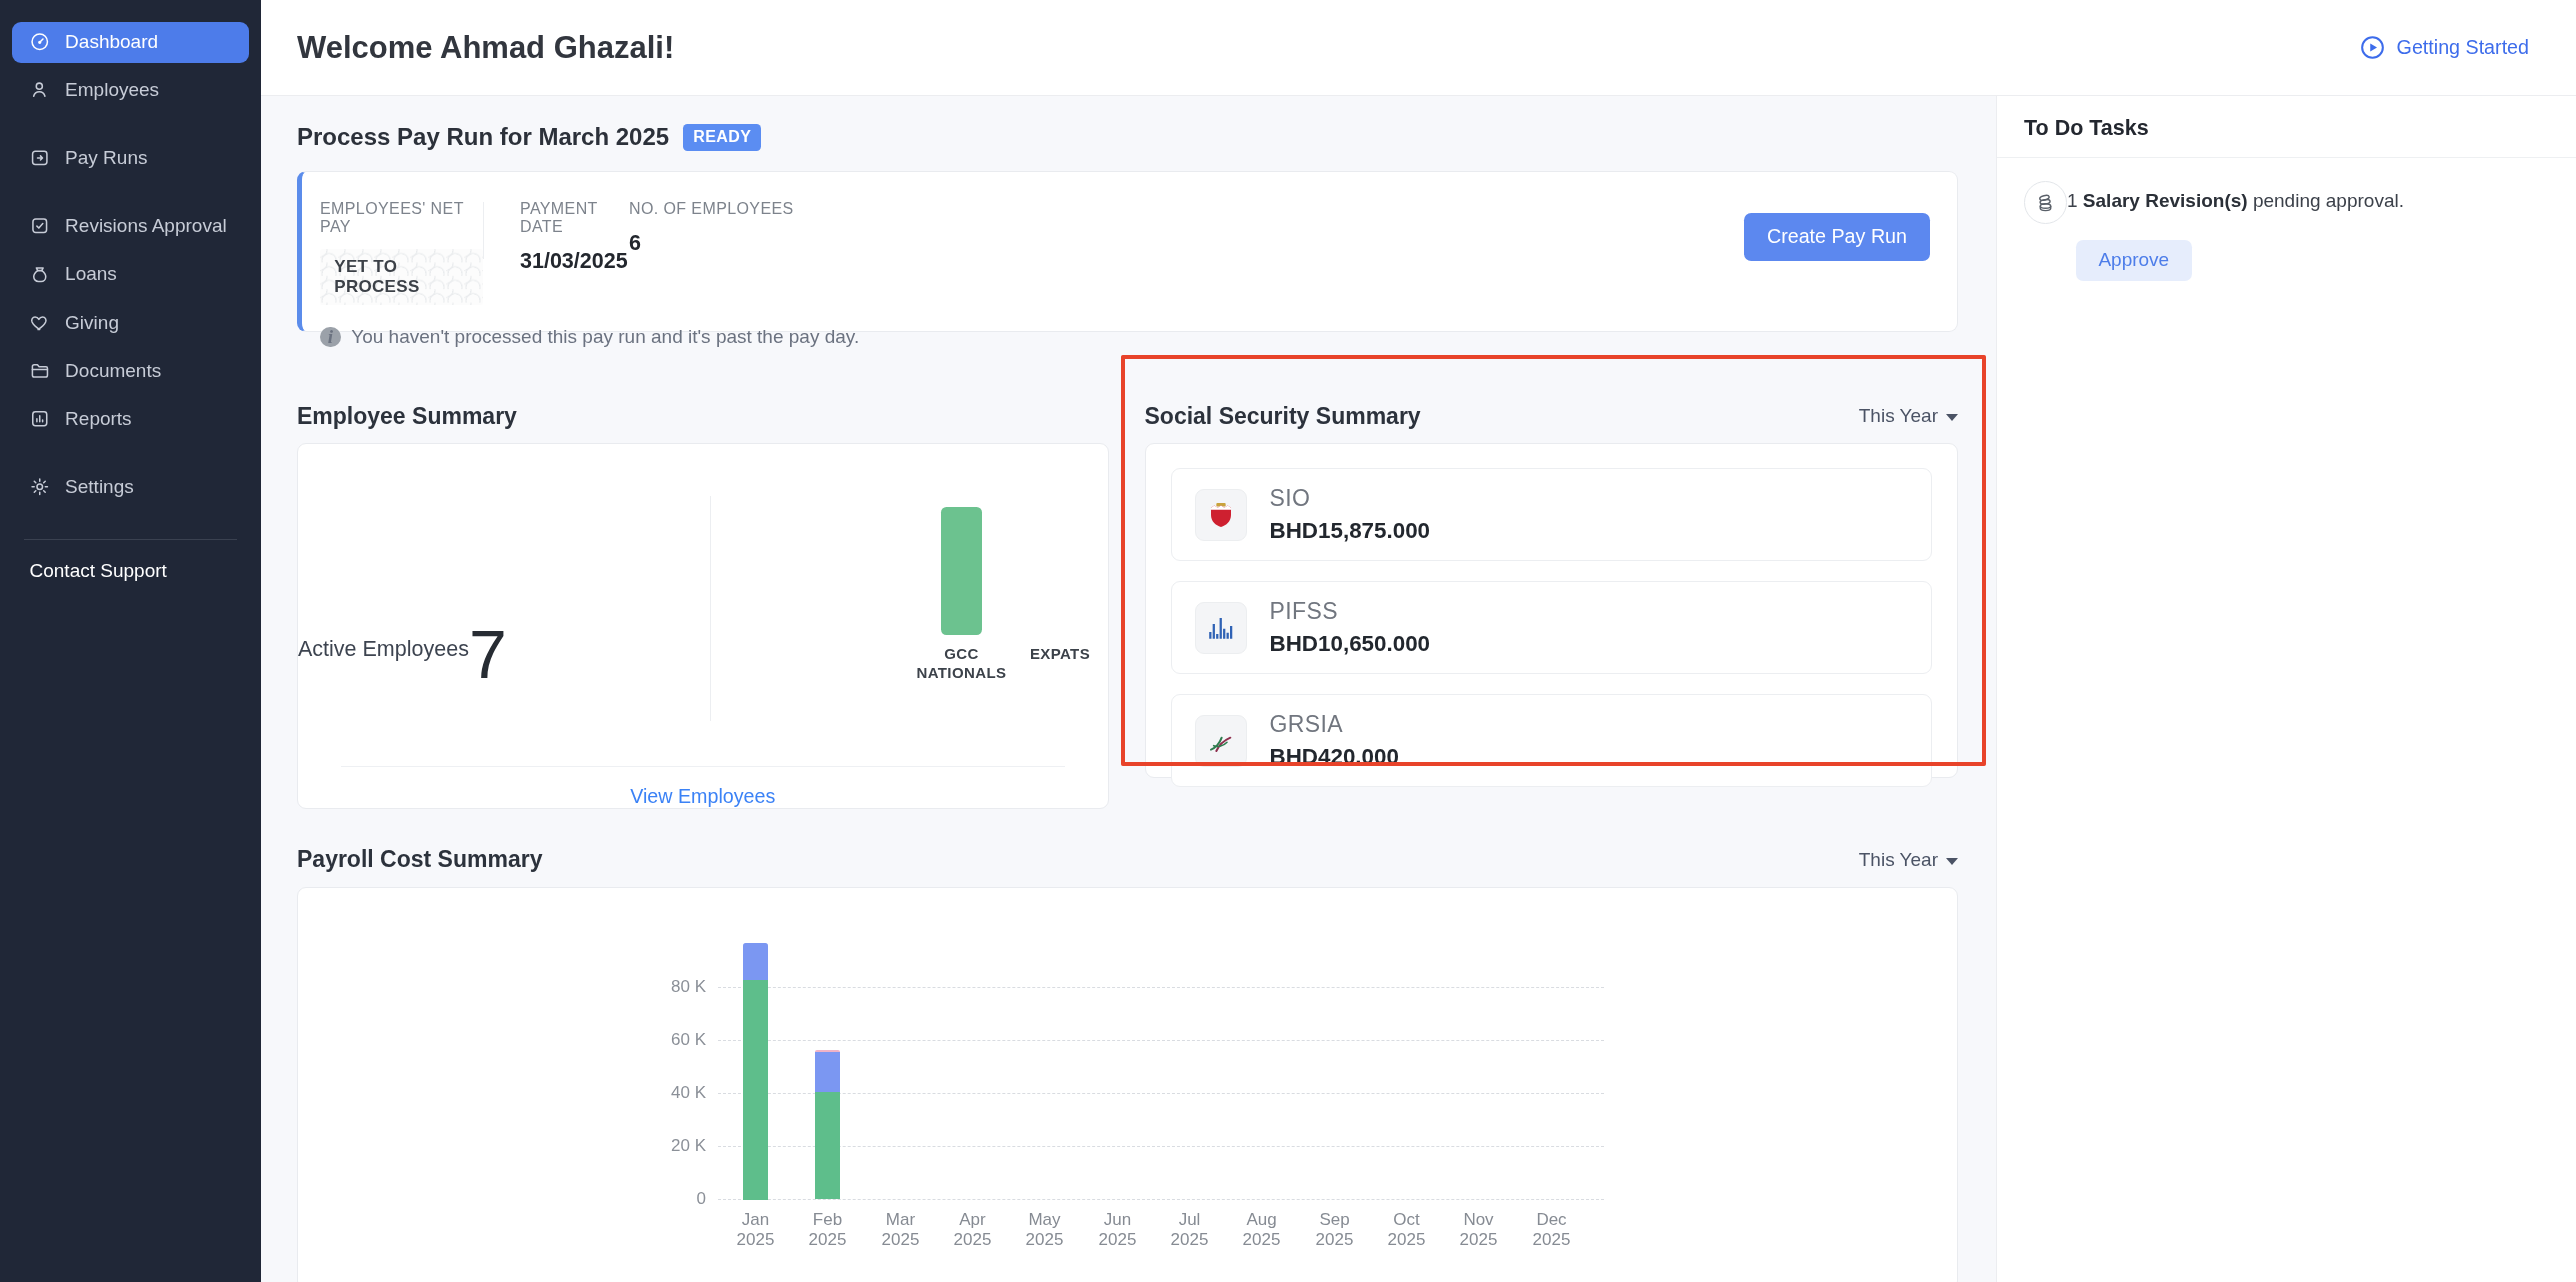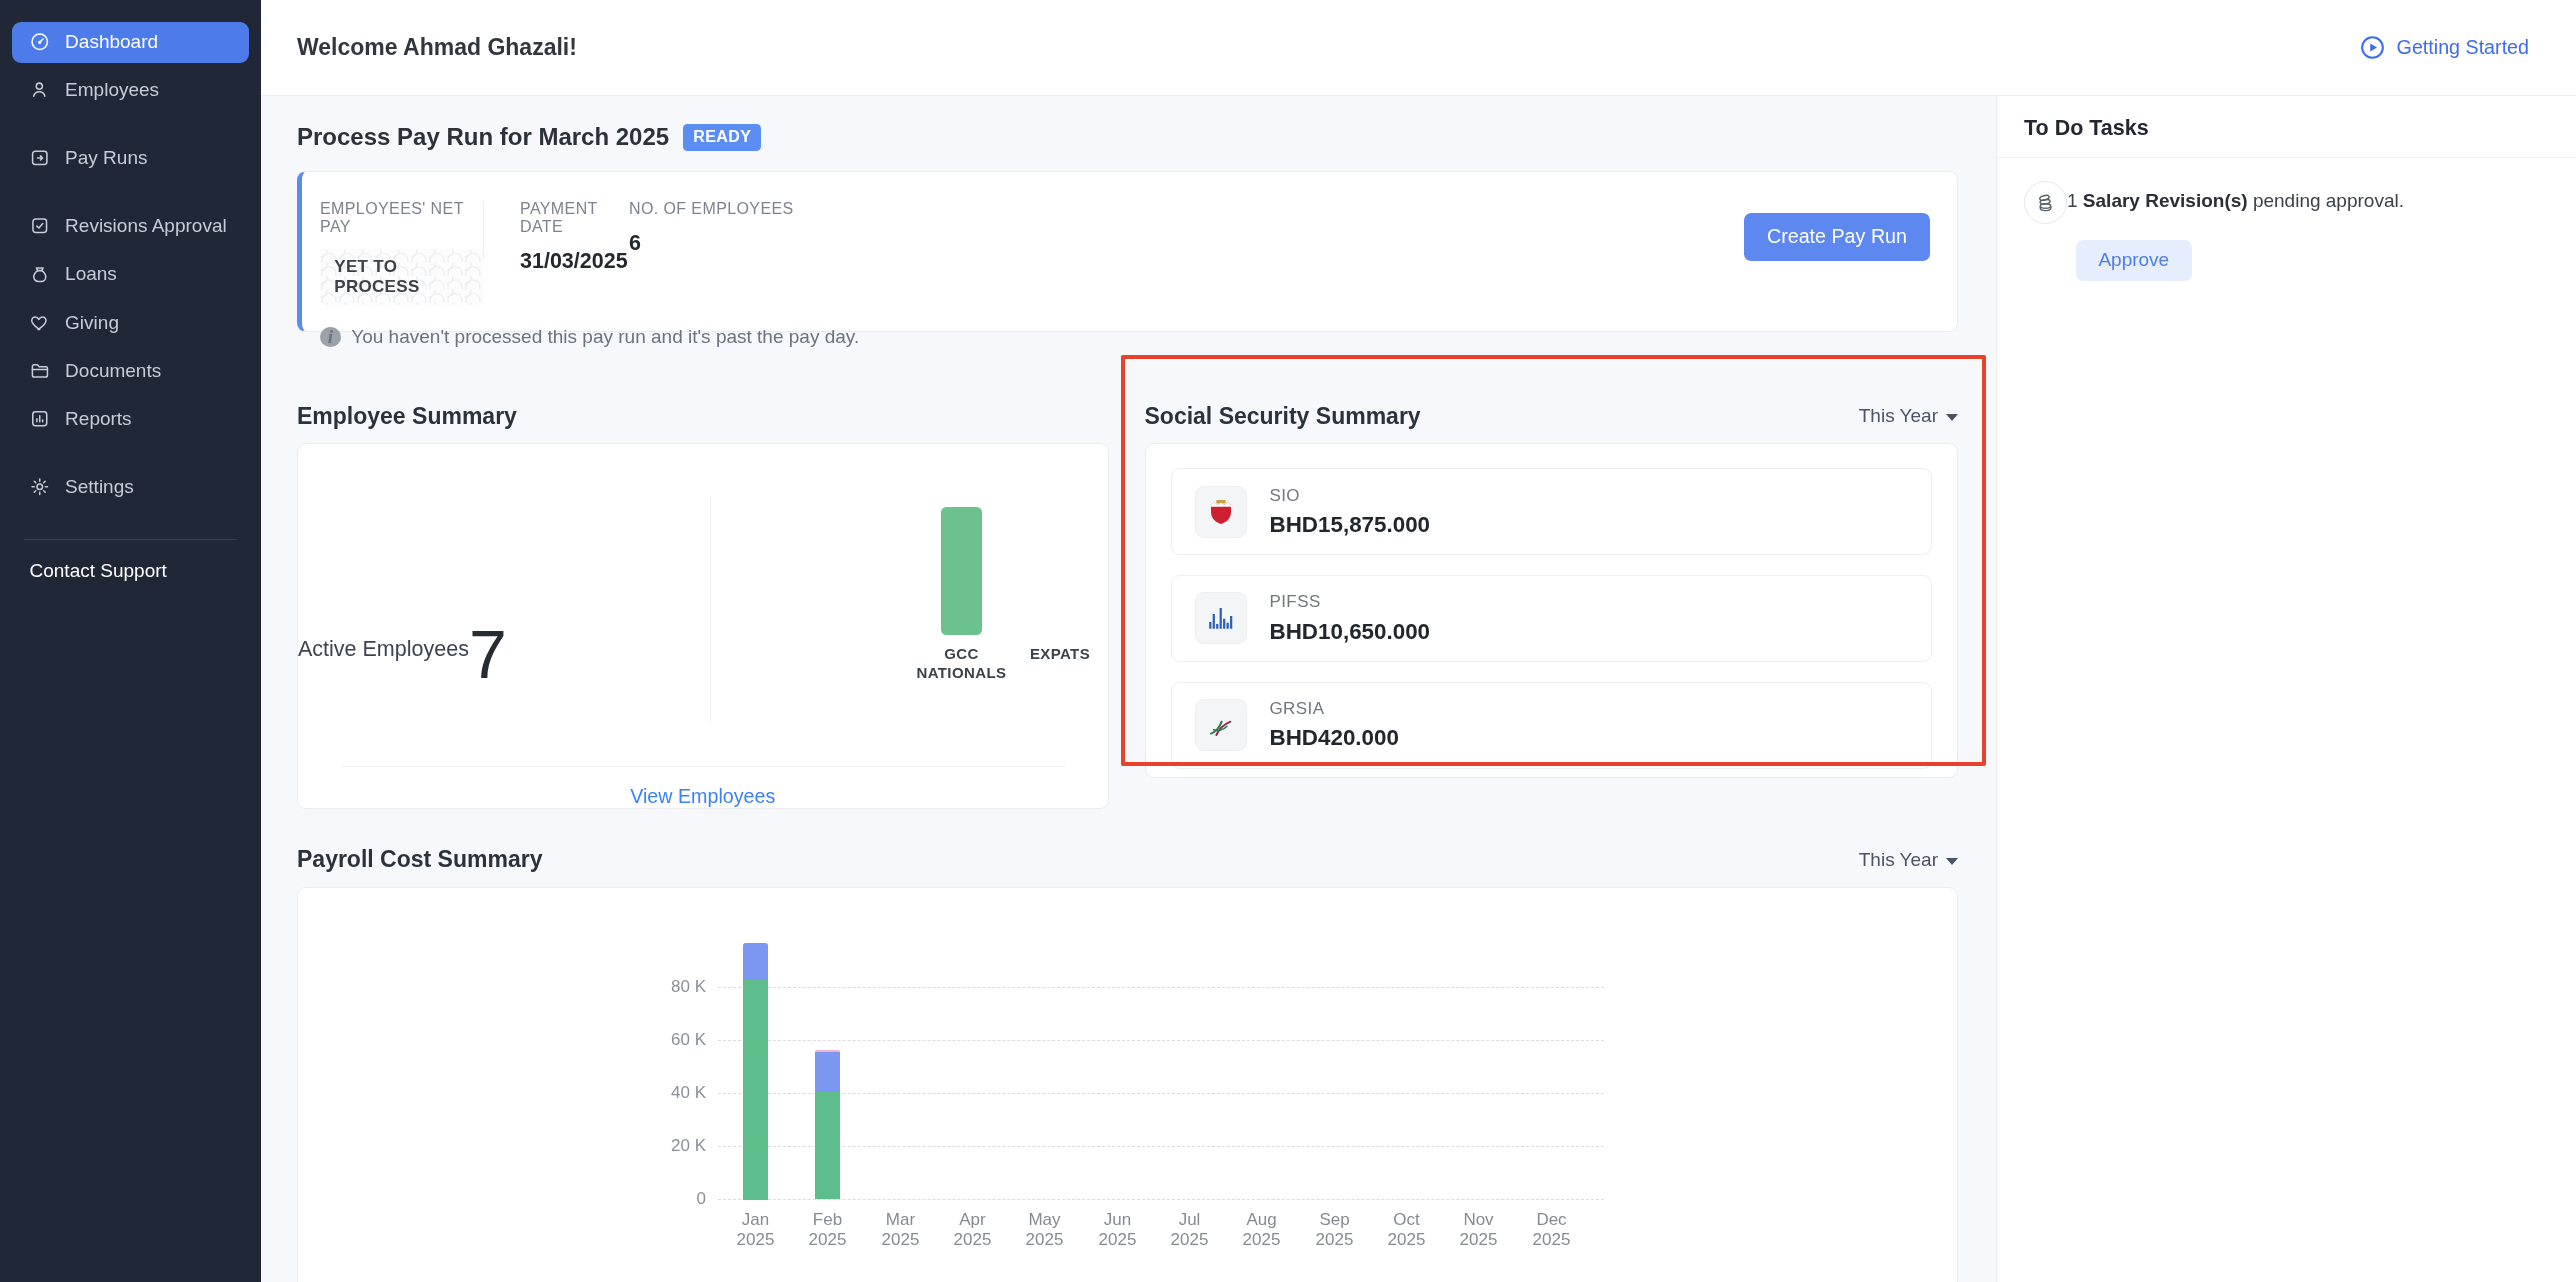--- a/index.html
+++ b/index.html
@@ -27,21 +27,21 @@
   .side-divider { border-top:0.9px solid #3a4150; margin:32px 24px 0; }
   .side-footer { margin:19.7px 0 0 29.5px; color:#ffffff; font-size:19px; cursor:pointer; }
 
   
   .topbar {
     position:absolute; left:261px; top:0; right:0; height:96px;
     background:#fff; border-bottom:1.8px solid #ecedf0;
     display:flex; align-items:center; justify-content:space-between;
     padding:0 47px 0 36px; z-index:5;
   }
-  .welcome { font-size:23px; font-weight:600; color:#32363e; }
+  .welcome { font-size:31px; font-weight:600; color:#32363e; }
   .getting-started { display:flex; align-items:center; gap:10.7px; color:#3d6ceb; font-size:19.7px; font-weight:500; cursor:pointer; }
 
   
   .right-panel {
     position:absolute; left:1996px; top:96px; right:0; bottom:0;
     background:#fff; border-left:1.8px solid #ecedf0;
   }
   .todo-title { padding:19.7px 27px 16px; font-size:21.5px; font-weight:600; color:#23272f; }
   .todo-divider { border-top:1.8px solid #eef0f2; }
   .todo-item { display:flex; padding:23px 27px 0; gap:0; }
@@ -128,21 +128,21 @@
   .view-link { color:#3b82f6; font-size:19.7px; font-weight:500; cursor:pointer; }
 
   
   .ss-card { height:335px; padding:24px 25px; }
   .ss-row {
     display:flex; align-items:center; gap:23px;
     border:1.8px solid #eceef1; border-radius:9px; padding:16px 23px;
     margin-bottom:19.7px; min-height:87px; cursor:pointer; background:#fff;
   }
   .ss-tile { width:52px; height:52px; border-radius:9px; background:#f4f5f7; border:0.9px solid #eceef0; display:flex; align-items:center; justify-content:center; flex:0 0 52px; }
-  .ss-name { font-size:17px; color:#71767f; letter-spacing:0.4px; }
+  .ss-name { font-size:23px; color:#71767f; letter-spacing:0.4px; }
   .ss-amount { font-size:22.4px; font-weight:700; color:#22272e; margin-top:6.3px; }
 
   
   .annotation-box {
     position:absolute; left:860px; top:259px; width:865px; height:411px;
     border:4.5px solid #e8432a; border-radius:1.8px; pointer-events:none; z-index:8;
   }
 
   
   .pc-section { margin-top:36px; }

